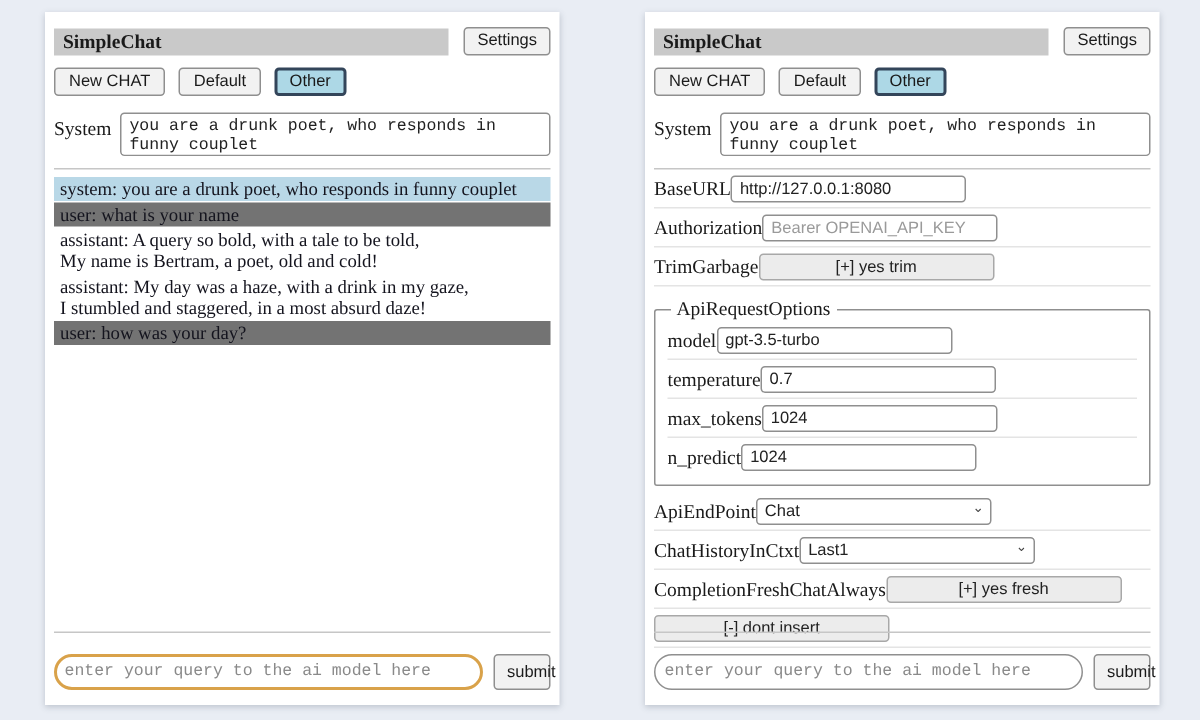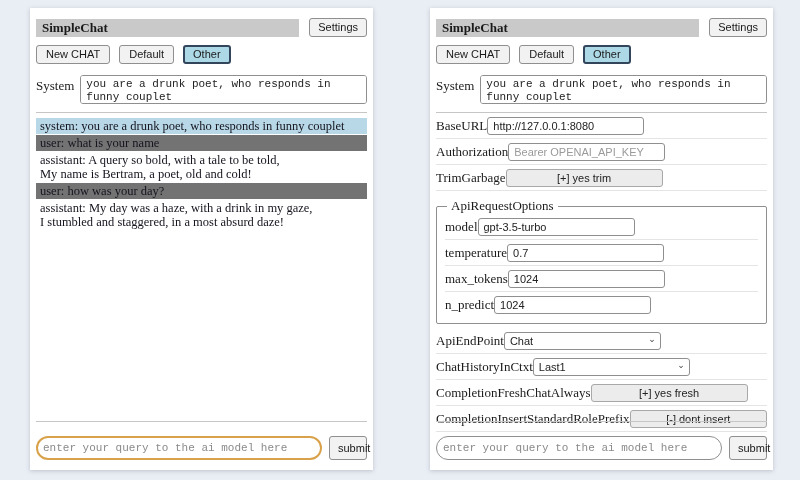--- a/index.html
+++ b/index.html
@@ -109,23 +109,23 @@
     <textarea spellcheck="false" style="">you are a drunk poet, who responds in funny couplet</textarea>
   </div>
 
   <hr class="sep">
 
   <div class="chat-area">
     <div class="msg system">system: you are a drunk poet, who responds in funny couplet</div>
     <div class="msg user">user: what is your name</div>
     <div class="msg assistant">assistant: A query so bold, with a tale to be told,
 My name is Bertram, a poet, old and cold!</div>
-    <div class="msg user">user: how was your day?</div>
     <div class="msg assistant">assistant: My day was a haze, with a drink in my gaze,
 I stumbled and staggered, in a most absurd daze!</div>
+    <div class="msg user">user: how was your day?</div>
   </div>
 
   <hr class="bottom-sep">
   <div class="query-bar">
     <input class="query-input focused" type="text" placeholder="enter your query to the ai model here" style="">
     <button class="btn submit-btn">submit</button>
   </div>
 </div>
 
 <div class="panel right">
@@ -210,21 +210,20 @@
         <span class="chev">⌄</span>
       </span></span>
     </div>
 
     <div class="srow">
       <span class="slbl">CompletionFreshChatAlways</span>
       <span class="sval"><button class="wide-btn">[+] yes fresh</button></span>
     </div>
 
     <div class="srow">
-      <span class="slbl">CompletionInsertStandardRolePrefix</span>
       <span class="sval"><button class="wide-btn">[-] dont insert</button></span>
     </div>
 
   </div>
 
   <hr class="bottom-sep">
   <div class="query-bar">
     <input class="query-input" type="text" placeholder="enter your query to the ai model here" style="">
     <button class="btn submit-btn">submit</button>
   </div>

